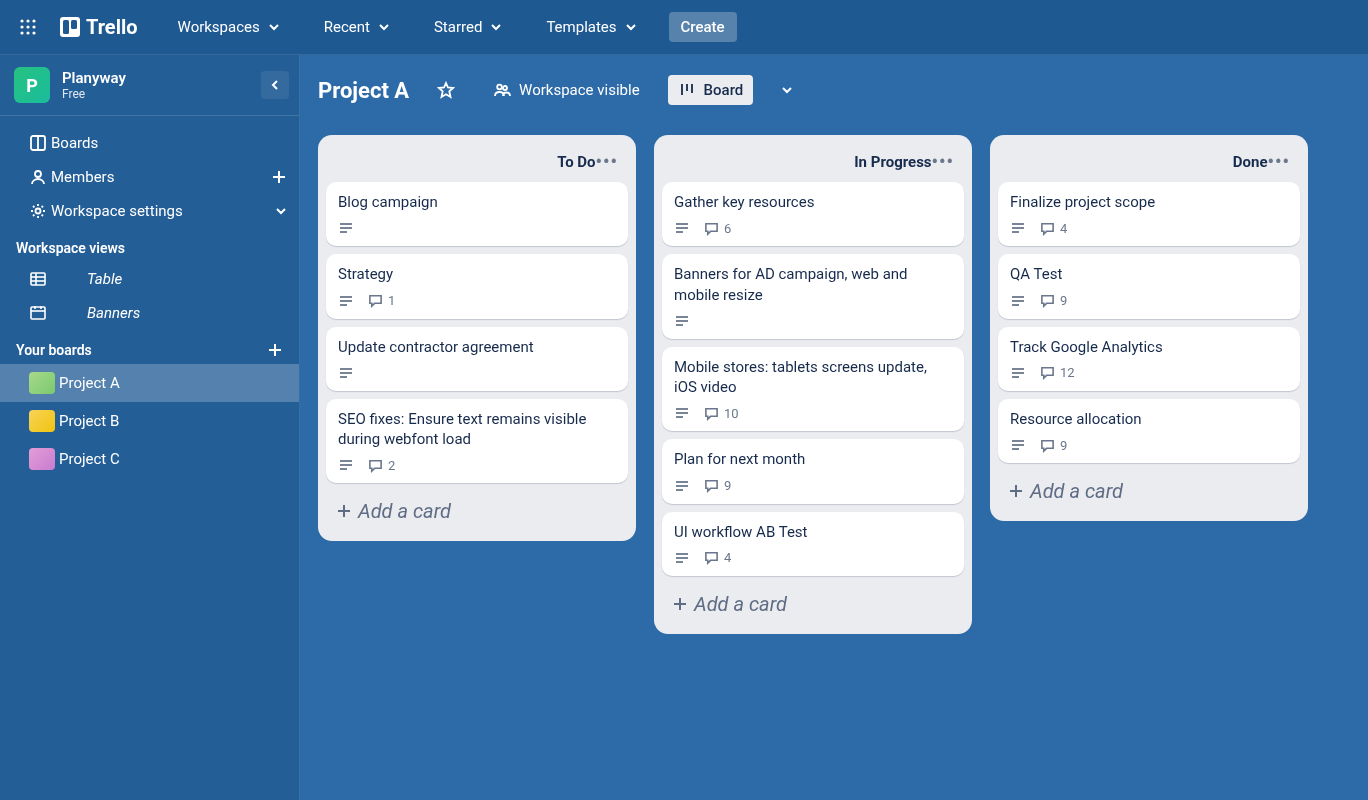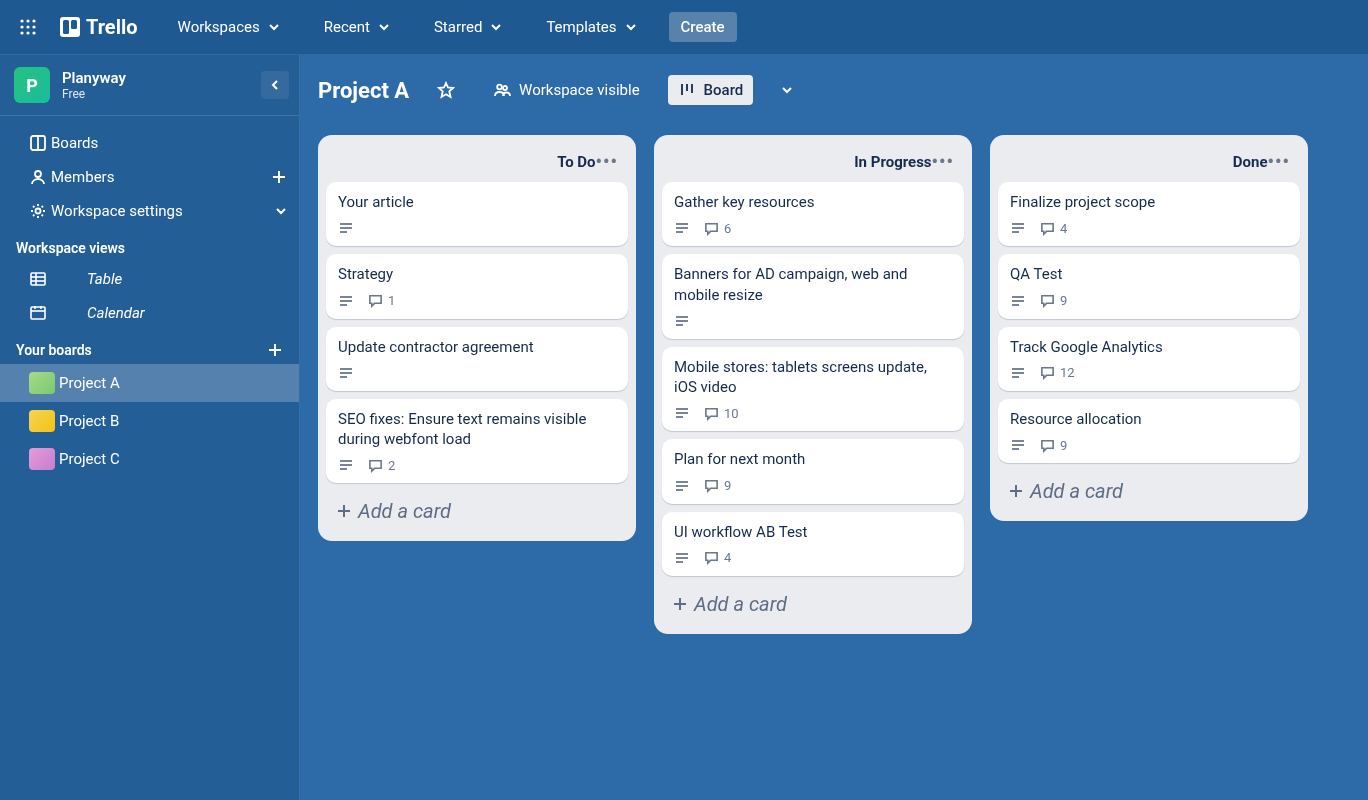--- a/index.html
+++ b/index.html
@@ -271,21 +271,21 @@
         </svg>
       <span class="lbl">Table</span>
     </div>
     <div class="side-link italic">
       <svg width="18" height="18" viewBox="0 0 18 18" fill="none" stroke="#fff" stroke-width="1.6">
           <rect x="2" y="3" width="14" height="12" rx="1"></rect>
           <line x1="2" y1="7" x2="16" y2="7"></line>
           <line x1="6" y1="2" x2="6" y2="5"></line>
           <line x1="12" y1="2" x2="12" y2="5"></line>
         </svg>
-      <span class="lbl">Calendar</span>
+      <span class="lbl">Banners</span>
     </div>
 
     <div class="side-section">
       <span>Your boards</span>
       <span>
         <svg width="16" height="16" viewBox="0 0 16 16" stroke="#fff" stroke-width="2">
             <path d="M8 2v12M2 8h12"></path>
           </svg>
       </span>
     </div>
@@ -336,21 +336,21 @@
       </div>
     </div>
 
     <div class="lists" id="lists">
         <div class="list">
           <div class="list-header">
             <span>To Do</span>
             <span class="dots">•••</span>
           </div>
           <div class="card">
-            <div class="title">Your article</div>
+            <div class="title">Blog campaign</div>
             <div class="badges">
               <span class="badge">
                 <svg width="16" height="16" viewBox="0 0 16 16" fill="none" stroke="#6b778c" stroke-width="1.8">
                   <line x1="2" y1="4" x2="14" y2="4"></line>
                   <line x1="2" y1="8" x2="14" y2="8"></line>
                   <line x1="2" y1="12" x2="9" y2="12"></line>
                 </svg>
               </span>
             </div>
           </div>

